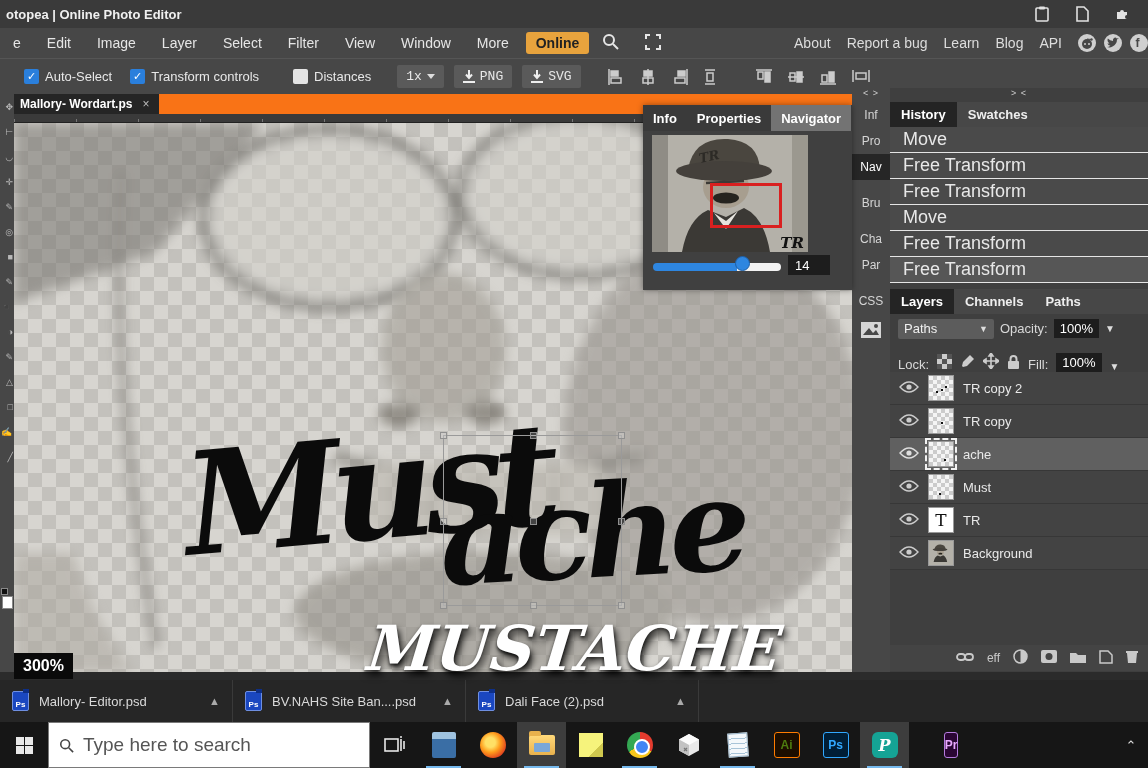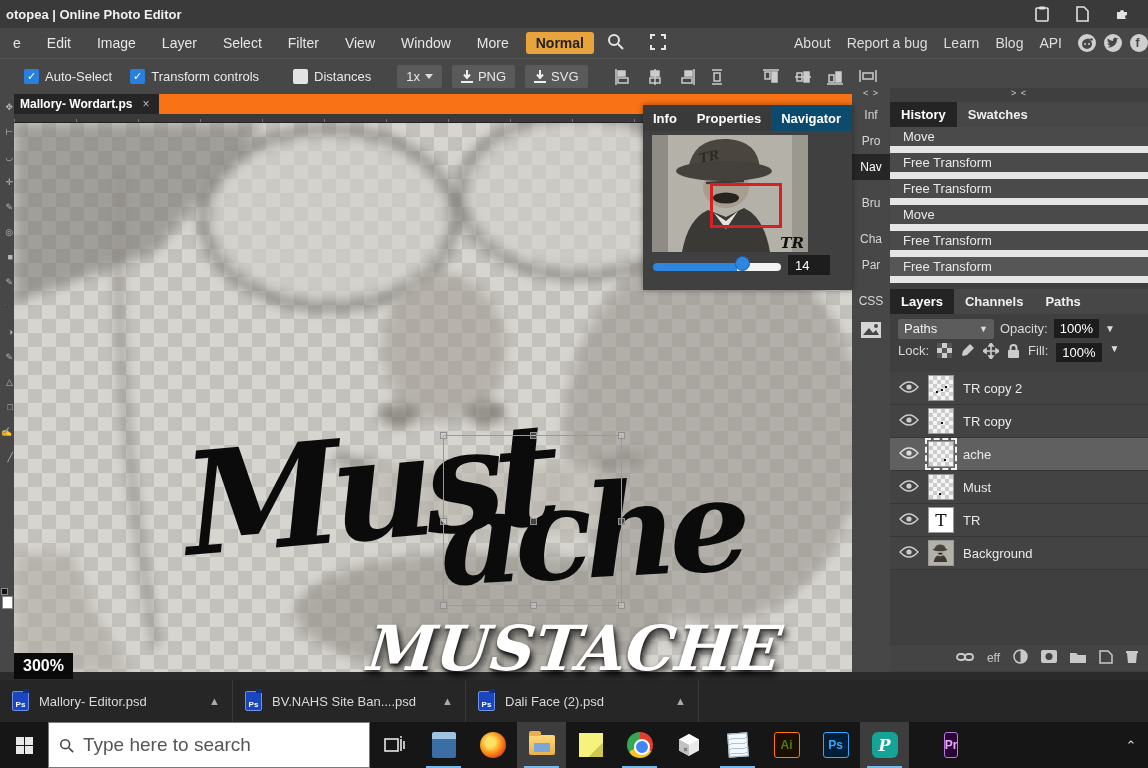--- a/index.html
+++ b/index.html
@@ -28,21 +28,21 @@
 
   
   #optionsbar { left:0; top:58px; width:1148px; height:36px; background:#474747;
     border-top:1px solid #555; display:flex; align-items:center; color:#e8e8e8; font-size:13px; }
   .chk { width:15px; height:15px; border-radius:2px; display:inline-flex; align-items:center;
     justify-content:center; font-size:11px; color:#fff; margin-right:6px; }
   .chk.on { background:#2a7fdc; }
   .chk.off { background:#e4e4e4; }
   .optgroup { display:flex; align-items:center; margin-left:18px; }
   .btnish { background:#5a5a5a; border-radius:2px; padding:4px 9px; display:flex;
-    align-items:center; gap:5px; margin-left:10px; }
+    align-items:center; gap:5px; margin-left:10px;font-family:Liberation Mono, monospace; }
   .alicons { display:flex; gap:14px; margin-left:26px; }
   .alicons svg { display:block; }
 
   
   #doctabbar { left:0; top:94px; width:852px; height:20px; background:#f97316; }
   #doctab { position:absolute; left:10px; top:0; height:20px; background:#252525;
     color:#fff; font-weight:bold; font-size:12px; display:flex; align-items:center;
     padding:0 10px; gap:10px; }
   #doctab .x { color:#bbb; font-weight:normal; }
 
@@ -71,21 +71,21 @@
   #bigword { left:368px; top:612px; z-index:40; color:#fff; font-family:"DejaVu Serif", serif;
     font-style:italic; font-weight:bold; font-size:62px; letter-spacing:0px;
     text-shadow:3px 5px 7px rgba(0,0,0,.85), 0 2px 3px rgba(0,0,0,.6); transform:skewX(-6deg); white-space:nowrap; }
 
   
   #navpanel { left:643px; top:105px; width:209px; height:185px; background:#404040; z-index:20;
     box-shadow:0 0 6px rgba(0,0,0,.4); }
   #navtabs { display:flex; height:26px; background:#3a3a3a; }
   #navtabs .ptab { padding:0 10px; display:flex; align-items:center; font-size:13px;
     font-weight:bold; color:#fff; }
-  #navtabs .ptab.active { background:#0c4a6e; }
+  #navtabs .ptab.active { background:#737373; }
   #navthumb { position:absolute; left:9px; top:30px; width:156px; height:117px; overflow:hidden; }
   #navred { position:absolute; left:58px; top:48px; width:72px; height:45px; border:3px solid #d92020; }
   #navtr { position:absolute; right:4px; bottom:0px; font-family:"DejaVu Serif",serif;
     font-style:italic; font-weight:bold; font-size:15px; color:#111; }
   #navslider { position:absolute; left:10px; top:158px; width:128px; height:8px; border-radius:4px;
     background:linear-gradient(90deg,#2e86e0 0 66%, #f2f2f2 66% 100%); }
   #navhandle { position:absolute; left:92px; top:151px; width:15px; height:15px; border-radius:50%;
     background:#2e86e0; border:1px solid #1c5fa8; }
   #navval { position:absolute; left:145px; top:150px; width:42px; height:20px; background:#1d1d1d;
     color:#fff; font-size:13px; display:flex; align-items:center; padding-left:7px; }
@@ -98,32 +98,32 @@
   #sidestrip .stab.active { background:#262626; color:#fff; }
   #sidestrip .gap { height:10px; }
   #stripimg { margin:8px auto 0; display:block; }
 
   
   #rightpanel { left:890px; top:88px; width:258px; height:584px; background:#3f3f3f; }
   #rcollapse { height:14px; text-align:center; font-size:9px; color:#cfcfcf; letter-spacing:1px; }
   .ptabs { display:flex; height:25px; background:#474747; }
   .ptabs .ptab { padding:0 11px; display:flex; align-items:center; font-size:13px; font-weight:bold; color:#eee; }
   .ptabs .ptab.active { background:#242424; color:#fff; }
-  .hrow { height:26px; display:flex; align-items:center; padding-left:13px; font-size:13px;
-    color:#e8e8e8; background:#4a4a4a; border-bottom:7px solid #e5e5e5; }
+  .hrow { height:26px; display:flex; align-items:center; padding-left:13px; font-size:18px;
+    color:#e8e8e8; background:#4a4a4a; border-bottom:1px solid #e5e5e5; }
   .hrow.current { background:#565656; }
 
   #blendrow { height:29px; display:flex; align-items:center; padding:0 8px; gap:6px;
     color:#d8d8d8; font-size:13px; background:#3f3f3f; }
   #blendsel { width:96px; height:20px; background:#5c5c5c; border-radius:2px; display:flex;
     align-items:center; padding:0 6px; color:#f0f0f0; }
   #blendsel .car { margin-left:auto; font-size:9px; color:#ddd; }
   .valbox { background:#1d1d1d; color:#fff; padding:2px 6px; font-size:13px; }
   .car2 { font-size:10px; color:#ddd; }
-  #lockrow { height:29px; display:flex; align-items:flex-start; padding:0 8px; gap:8px;
+  #lockrow { height:29px; display:flex; align-items:flex-end; padding:0 8px; gap:8px;
     color:#d8d8d8; font-size:13px; background:#3f3f3f; }
 
   .lrow { height:33px; display:flex; align-items:center; gap:9px; padding-left:9px;
     border-bottom:1px solid #373737; background:#434343; color:#e9e9e9; font-size:13px; }
   .lrow.selected { background:#606060; }
   .thumb { width:26px; height:26px; border:1px solid #999;
     background:repeating-conic-gradient(#cbcbcb 0% 25%, #f4f4f4 0% 50%) 0 0 / 8px 8px; position:relative; }
   .thumb .speck { position:absolute; left:12px; top:13px; width:2px; height:2px; background:#111;
     box-shadow:4px -3px 0 #111, -5px 2px 0 #111; }
   .thumb.dashed { outline:2px dashed #f2f2f2; outline-offset:1px; }
@@ -208,21 +208,21 @@
   <div id="menubar" class="abs">
     <span class="mitem">e</span>
     <span class="mitem">Edit</span>
     <span class="mitem">Image</span>
     <span class="mitem">Layer</span>
     <span class="mitem">Select</span>
     <span class="mitem">Filter</span>
     <span class="mitem">View</span>
     <span class="mitem">Window</span>
     <span class="mitem">More</span>
-    <span class="account">Normal</span>
+    <span class="account">Online</span>
     <span class="mitem">
       <svg width="17" height="17" viewBox="0 0 17 17">
           <circle cx="7" cy="7" r="5" fill="none" stroke="#e6e6e6" stroke-width="2"></circle>
           <line x1="11" y1="11" x2="16" y2="16" stroke="#e6e6e6" stroke-width="2"></line>
         </svg>
     </span>
     <span class="mitem">
       <svg width="16" height="16" viewBox="0 0 16 16" fill="none" stroke="#e6e6e6" stroke-width="2">
           <path d="M1 5 V1 H5"></path>
           <path d="M11 1 H15 V5"></path>

